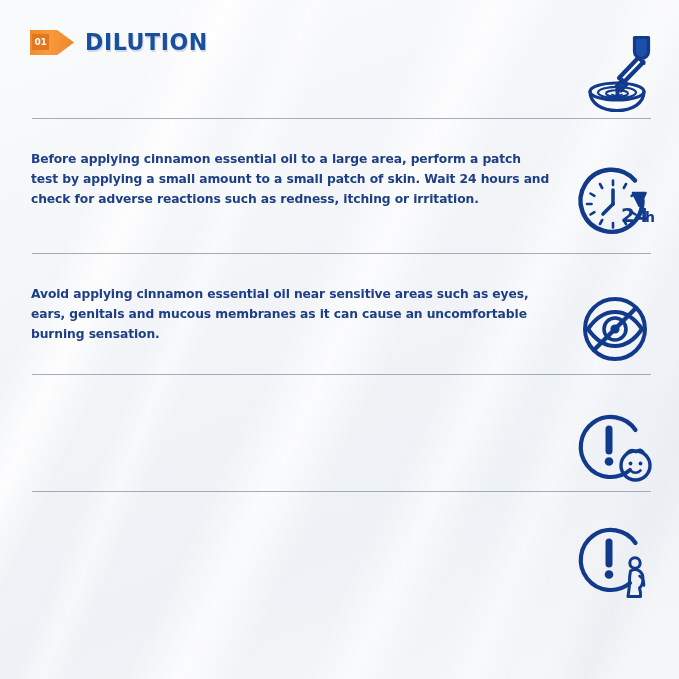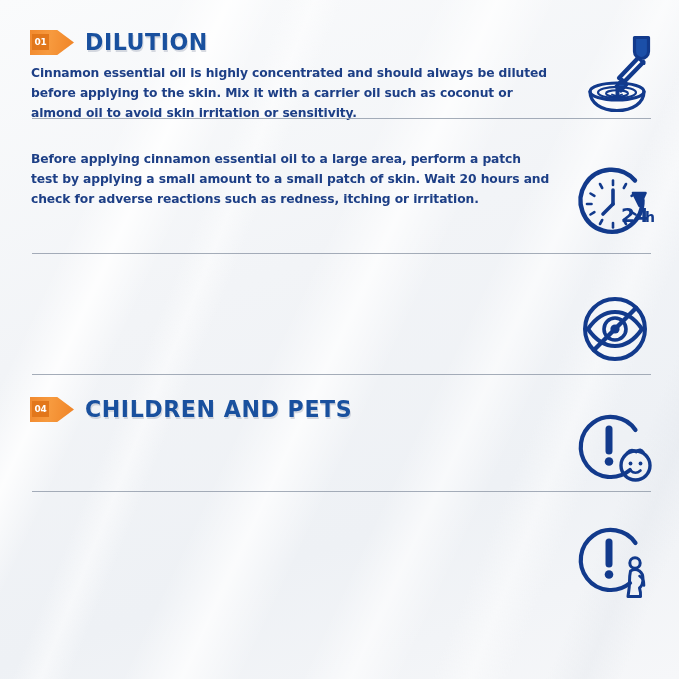--- a/index.html
+++ b/index.html
@@ -159,21 +159,20 @@
   <div class="sections">
 
     <div class="section s1">
       <div class="section-head">
         <div class="badge">
           <div class="arrow"></div>
           <div class="num">01</div>
         </div>
         <div class="heading">DILUTION</div>
       </div>
-      <div class="body-text">Cinnamon essential oil is highly concentrated and should always be diluted before applying to the skin. Mix it with a carrier oil such as coconut or almond oil to avoid skin irritation or sensitivity.</div>
 
       <div class="icon-wrap">
         <svg width="90" height="84" viewBox="0 0 90 84" fill="none" stroke="#123a8c" stroke-width="3.2" stroke-linecap="round" stroke-linejoin="round">
 
           <path d="M62.5 6.5 L76.5 6.5 L76.5 20.5 A7 7 0 0 1 69.5 27.5 A7 7 0 0 1 62.5 20.5 Z" fill="#1b4fa8" stroke="#123a8c"></path>
 
           <path d="M66 27 L47 47" stroke-width="4.2"></path>
           <path d="M71.5 31 L53 50" stroke-width="4.2"></path>
           <path d="M65.5 26.5 L72 32.5" stroke-width="3"></path>
 
@@ -187,21 +186,21 @@
           <ellipse cx="45" cy="61.5" rx="19" ry="5.6" stroke-width="2.2" fill="none"></ellipse>
           <ellipse cx="45" cy="62.5" rx="11" ry="3.2" stroke-width="2" fill="none"></ellipse>
           <path d="M40 63.5 q5 2.2 10 0" stroke-width="1.8" fill="none"></path>
         </svg>
       </div>
     </div>
 
     <div class="divider"></div>
 
     <div class="section s2">
-      <div class="body-text">Before applying cinnamon essential oil to a large area, perform a patch test by applying a small amount to a small patch of skin. Wait 20 hours and check for adverse reactions such as redness, itching or irritation.</div>
+      <div class="body-text">Before applying cinnamon essential oil to a large area, perform a patch test by applying a small amount to a small patch of skin. Wait 24 hours and check for adverse reactions such as redness, itching or irritation.</div>
 
       <div class="icon-wrap">
         <svg width="88" height="80" viewBox="0 0 88 80" fill="none" stroke="#123a8c" stroke-width="4.4" stroke-linecap="round" stroke-linejoin="round">
 
           <path d="M62 14.5 A31 31 0 1 0 69.5 34" fill="none"></path>
 
           <path d="M60 27 L72.5 27 L66.5 40 Z" fill="#123a8c" stroke="#123a8c" stroke-width="2.6"></path>
 
           <g stroke-width="2.6">
             <path d="M40 14.5 L40 19"></path>
@@ -222,45 +221,39 @@
 
           <text x="48" y="56" font-family="DejaVu Sans, sans-serif" font-size="20" font-weight="bold" fill="#123a8c" stroke="none">24</text>
           <text x="72" y="56" font-family="DejaVu Sans, sans-serif" font-size="14" font-weight="bold" fill="#123a8c" stroke="none">h</text>
         </svg>
       </div>
     </div>
 
     <div class="divider"></div>
 
     <div class="section s3">
+      <div class="body-text">Avoid applying cinnamon essential oil near sensitive areas such as eyes, ears, genitals and mucous membranes as it can cause an uncomfortable burning sensation.</div>
 
       <div class="icon-wrap">
         <svg width="80" height="80" viewBox="0 0 80 80" fill="none" stroke="#123a8c" stroke-width="4" stroke-linecap="round" stroke-linejoin="round">
           <circle cx="40" cy="40" r="30" fill="none"></circle>
 
           <path d="M13 40 C22 27 32 23 40 23 C48 23 58 27 67 40 C58 53 48 57 40 57 C32 57 22 53 13 40 Z" fill="none"></path>
 
           <circle cx="40" cy="40" r="11" fill="none" stroke-width="3.6"></circle>
           <circle cx="40" cy="40" r="4.6" fill="#123a8c" stroke="none"></circle>
 
           <path d="M61 19 L19 61" stroke-width="4.4"></path>
         </svg>
       </div>
     </div>
 
     <div class="divider"></div>
 
     <div class="section s4">
-      <div class="section-head">
-        <div class="badge">
-          <div class="arrow"></div>
-          <div class="num">04</div>
-        </div>
-        <div class="heading">CHILDREN AND PETS</div>
-      </div>
 
       <div class="icon-wrap">
         <svg width="86" height="80" viewBox="0 0 86 80" fill="none" stroke="#123a8c" stroke-width="4.2" stroke-linecap="round" stroke-linejoin="round">
 
           <path d="M63.5 22 A30 30 0 1 0 58 62" fill="none"></path>
 
           <path d="M37 21 L37 43" stroke-width="7"></path>
           <circle cx="37" cy="53.5" r="4.3" fill="#123a8c" stroke="none"></circle>
 
           <circle cx="63.5" cy="57.5" r="14.5" fill="none" stroke-width="3.4"></circle>

